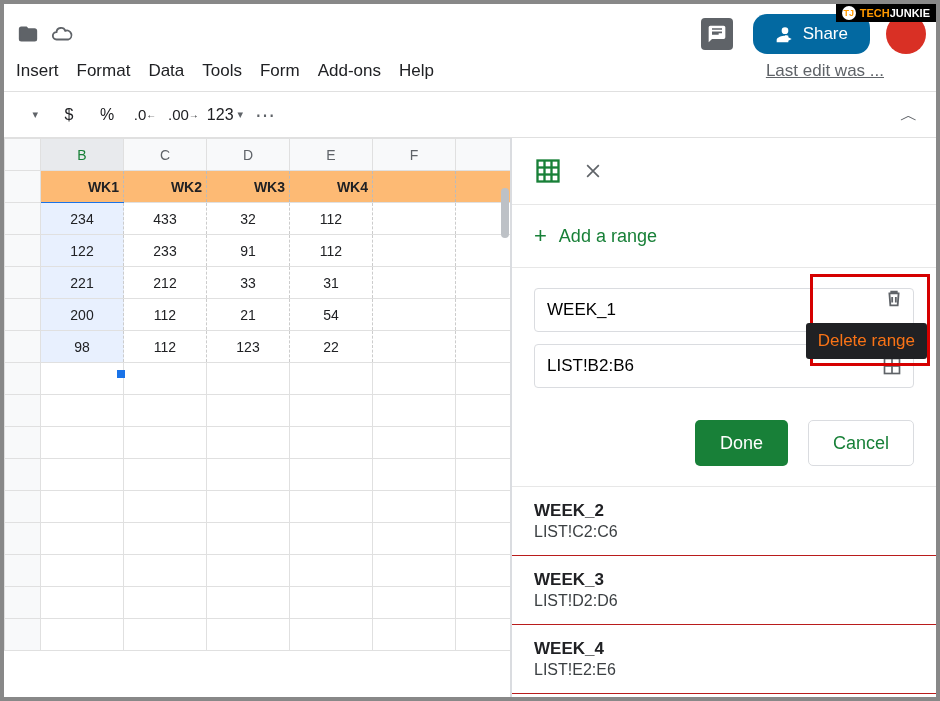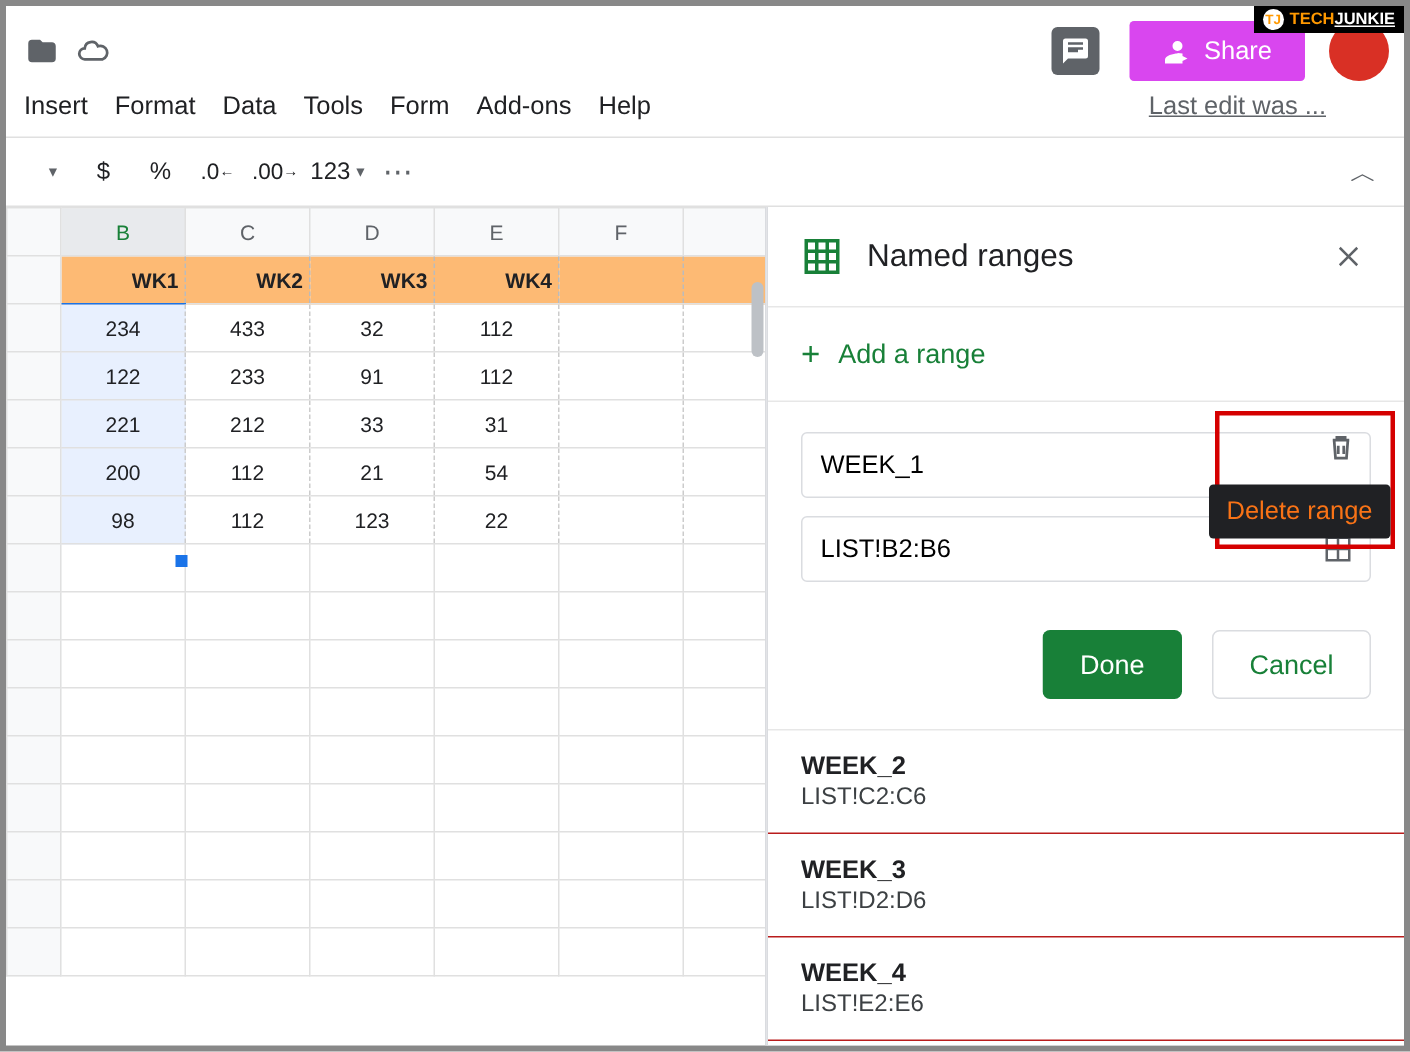--- a/index.html
+++ b/index.html
@@ -35,21 +35,21 @@
   border-radius: 50%;
   background: #fff;
   margin-right: 4px;
   display: inline-flex;
   align-items: center;
   justify-content: center;
   font-size: 9px;
   color: #f90;
 }
 .logo-badge .tj-text { color: #f90; }
-.logo-badge .junkie-text { color: #fff; text-decoration: underline; }
+.logo-badge .junkie-text { color: #fff; }
 
 
 .top-bar {
   display: flex;
   align-items: center;
   padding: 6px 10px 0 12px;
   height: 54px;
 }
 .star-icon, .cloud-icon {
   width: 24px;
@@ -66,26 +66,26 @@
   height: 32px;
   background: #5f6368;
   border-radius: 4px;
   margin-right: 20px;
   display: inline-flex;
   align-items: center;
   justify-content: center;
 }
 .comment-btn svg { fill: #fff; }
 .share-btn {
-  background: #d946ef;
+  background: #0369a1;
   color: #fff;
   font-size: 17px;
   font-weight: 500;
   border: none;
-  border-radius: 3px;
+  border-radius: 14px;
   padding: 10px 22px;
   display: inline-flex;
   align-items: center;
   cursor: pointer;
   justify-content: space-between;
 }
 .share-btn svg { margin-right: 8px; fill: #fff; }
 .avatar {
   width: 40px;
   height: 40px;
@@ -603,21 +603,20 @@
       <span class="sheet-icon">
         <svg viewBox="0 0 24 24" width="28" height="28">
             <path fill="#188038" d="M3 3h18v18H3z" fill-opacity="0"></path>
             <rect x="3" y="3" width="18" height="18" fill="none" stroke="#188038" stroke-width="2"></rect>
             <line x1="3" y1="9" x2="21" y2="9" stroke="#188038" stroke-width="2"></line>
             <line x1="3" y1="15" x2="21" y2="15" stroke="#188038" stroke-width="2"></line>
             <line x1="9" y1="3" x2="9" y2="21" stroke="#188038" stroke-width="2"></line>
             <line x1="15" y1="3" x2="15" y2="21" stroke="#188038" stroke-width="2"></line>
           </svg>
       </span>
-      <span class="panel-title">Named ranges</span>
       <span class="close-x">
         <svg width="20" height="20" viewBox="0 0 24 24">
             <path stroke="currentColor" stroke-width="2" fill="none" d="M5 5l14 14M19 5L5 19"></path>
           </svg>
       </span>
     </div>
 
     <div class="add-range">
       <span class="plus">+</span>
       <span>Add a range</span>

